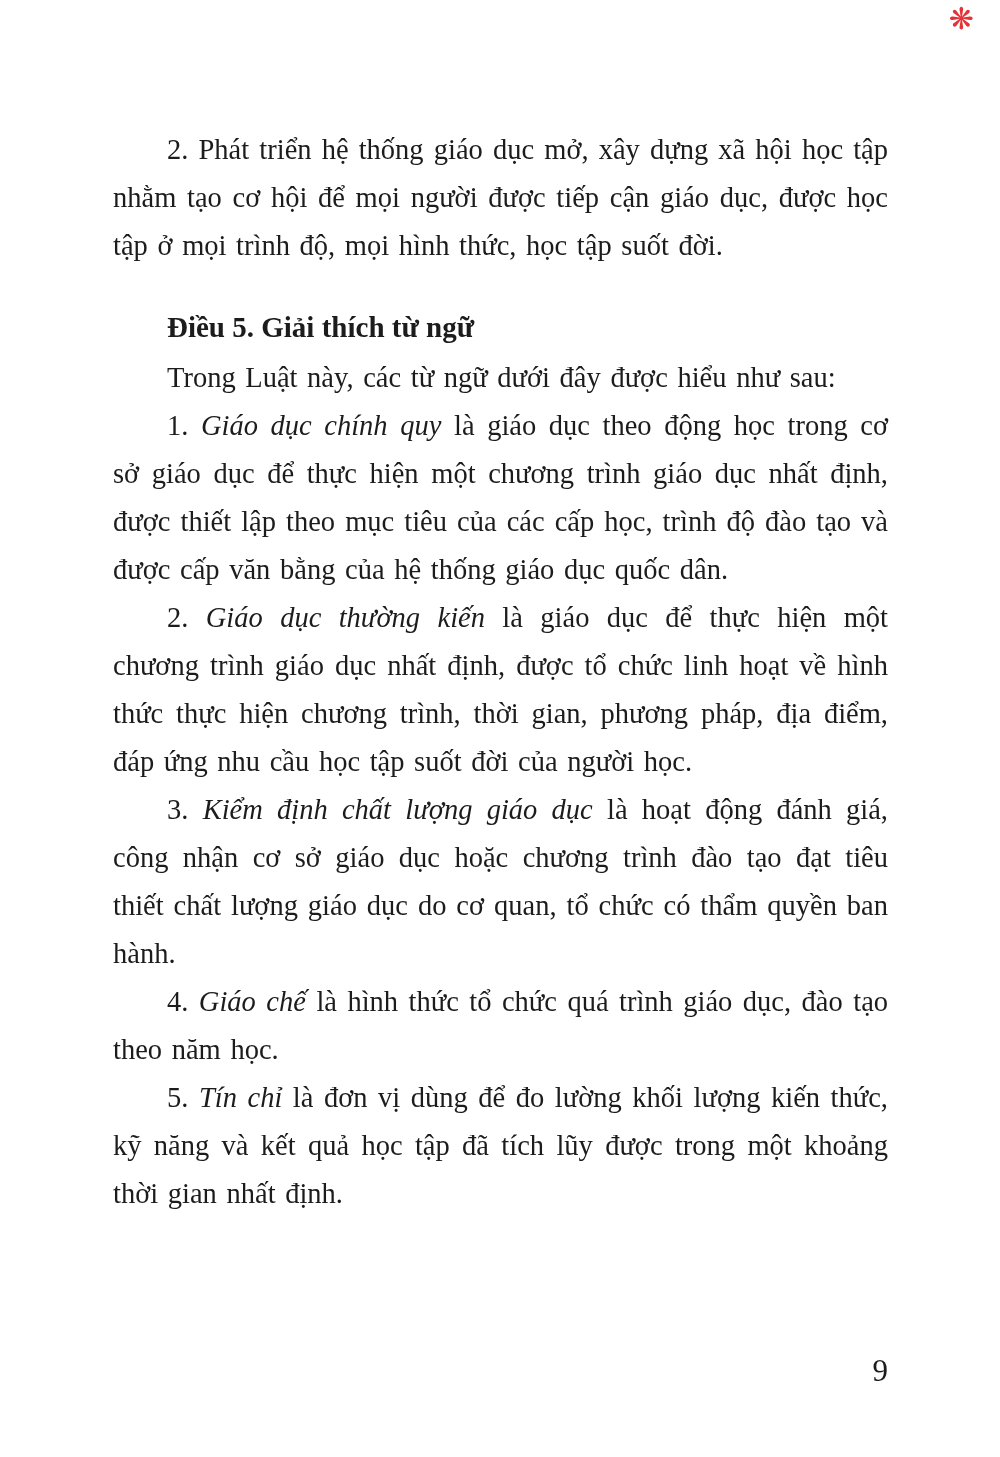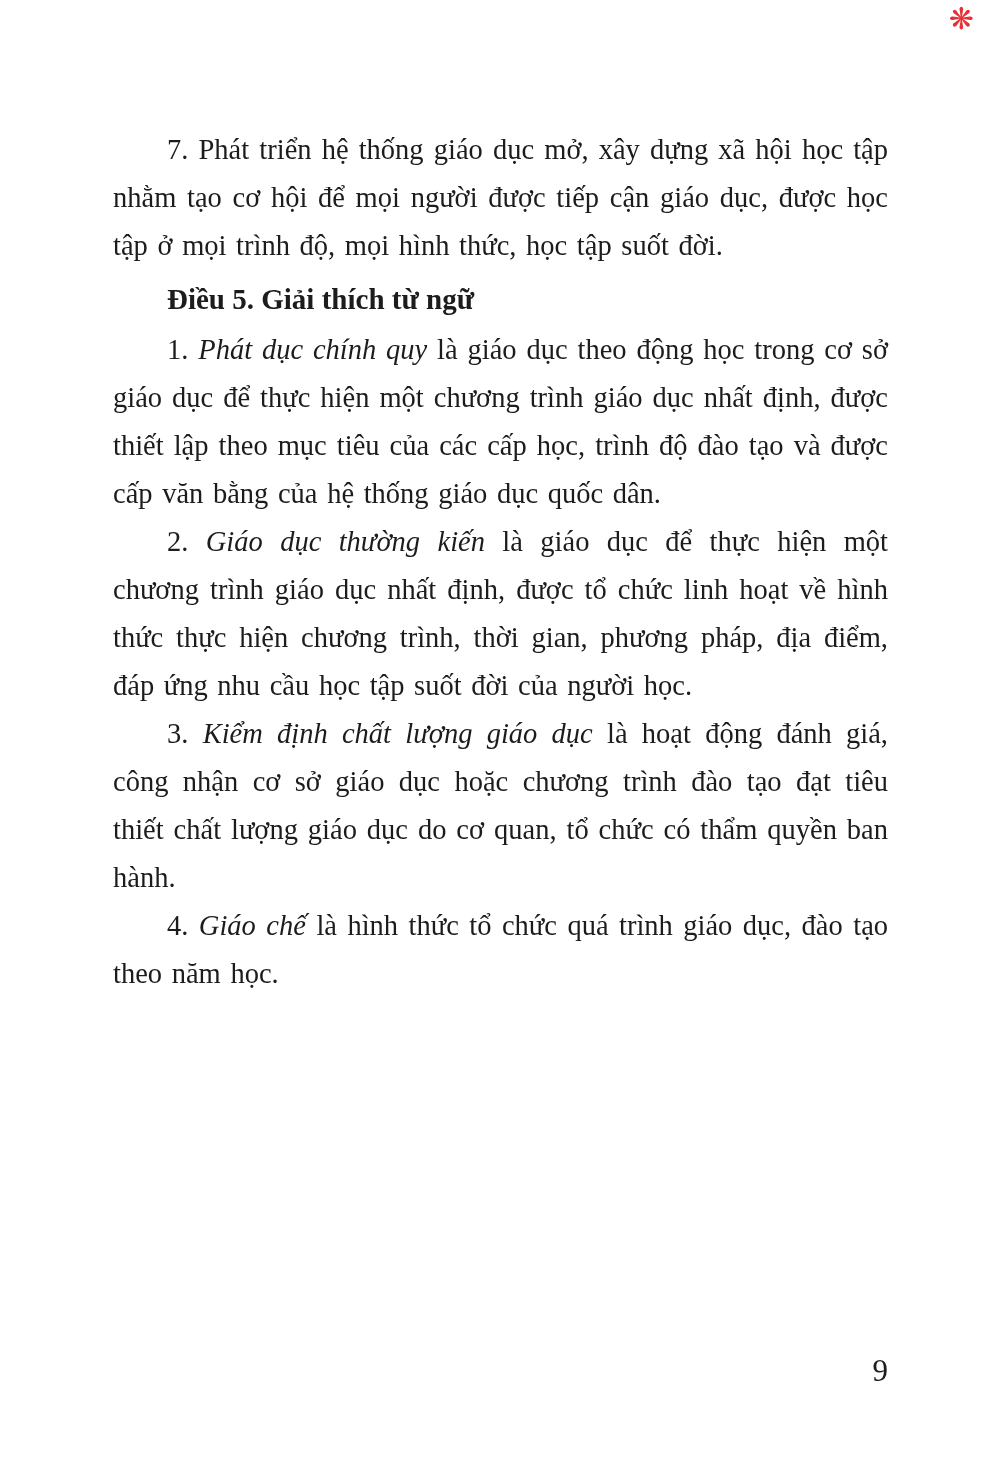--- a/index.html
+++ b/index.html
@@ -32,48 +32,49 @@
     line-height: 48px;
     text-align: justify;
     text-indent: 54px;
     word-spacing: 2.5px;
   }
   .heading {
     font-size: 29px;
     line-height: 48px;
     font-weight: bold;
     text-indent: 54px;
-    margin-top: 5px;
+    margin-top: 33px;
     margin-bottom: 3px;
     text-align: left;
   }
   .term-name { font-style: italic; }
   .page-number {
     position: absolute;
     right: 112px;
     bottom: 68px;
     font-size: 31px;
     color: #1c1c1c;
   }
 </style>
 </head>
 <body>
 
 <span class="page-decoration">❋</span>
 
 <div class="content">
 
-  <p class="para">7. Phát triển hệ thống giáo dục mở, xây dựng xã hội học tập nhằm tạo cơ hội để mọi người được tiếp cận giáo dục, được học tập ở mọi trình độ, mọi hình thức, học tập suốt đời.</p>
+  <p class="para">2. Phát triển hệ thống giáo dục mở, xây dựng xã hội học tập nhằm tạo cơ hội để mọi người được tiếp cận giáo dục, được học tập ở mọi trình độ, mọi hình thức, học tập suốt đời.</p>
 
   <h2 class="heading">Điều 5. Giải thích từ ngữ</h2>
 
+  <p class="para">Trong Luật này, các từ ngữ dưới đây được hiểu như sau:</p>
 
   <p class="para">
     <span>1.</span>
-    <span class="term-name">Phát dục chính quy</span>
+    <span class="term-name">Giáo dục chính quy</span>
     <span>là giáo dục theo động học trong cơ sở giáo dục để thực hiện một chương trình giáo dục nhất định, được thiết lập theo mục tiêu của các cấp học, trình độ đào tạo và được cấp văn bằng của hệ thống giáo dục quốc dân.</span>
   </p>
 
   <p class="para">
     <span>2.</span>
     <span class="term-name">Giáo dục thường kiến</span>
     <span>là giáo dục để thực hiện một chương trình giáo dục nhất định, được tổ chức linh hoạt về hình thức thực hiện chương trình, thời gian, phương pháp, địa điểm, đáp ứng nhu cầu học tập suốt đời của người học.</span>
   </p>
 
   <p class="para">
@@ -81,16 +82,21 @@
     <span class="term-name">Kiểm định chất lượng giáo dục</span>
     <span>là hoạt động đánh giá, công nhận cơ sở giáo dục hoặc chương trình đào tạo đạt tiêu thiết chất lượng giáo dục do cơ quan, tổ chức có thẩm quyền ban hành.</span>
   </p>
 
   <p class="para">
     <span>4.</span>
     <span class="term-name">Giáo chế</span>
     <span>là hình thức tổ chức quá trình giáo dục, đào tạo theo năm học.</span>
   </p>
 
+  <p class="para">
+    <span>5.</span>
+    <span class="term-name">Tín chỉ</span>
+    <span>là đơn vị dùng để đo lường khối lượng kiến thức, kỹ năng và kết quả học tập đã tích lũy được trong một khoảng thời gian nhất định.</span>
+  </p>
 
 </div>
 
 <div class="page-number">9</div>
 
 </body></html>

